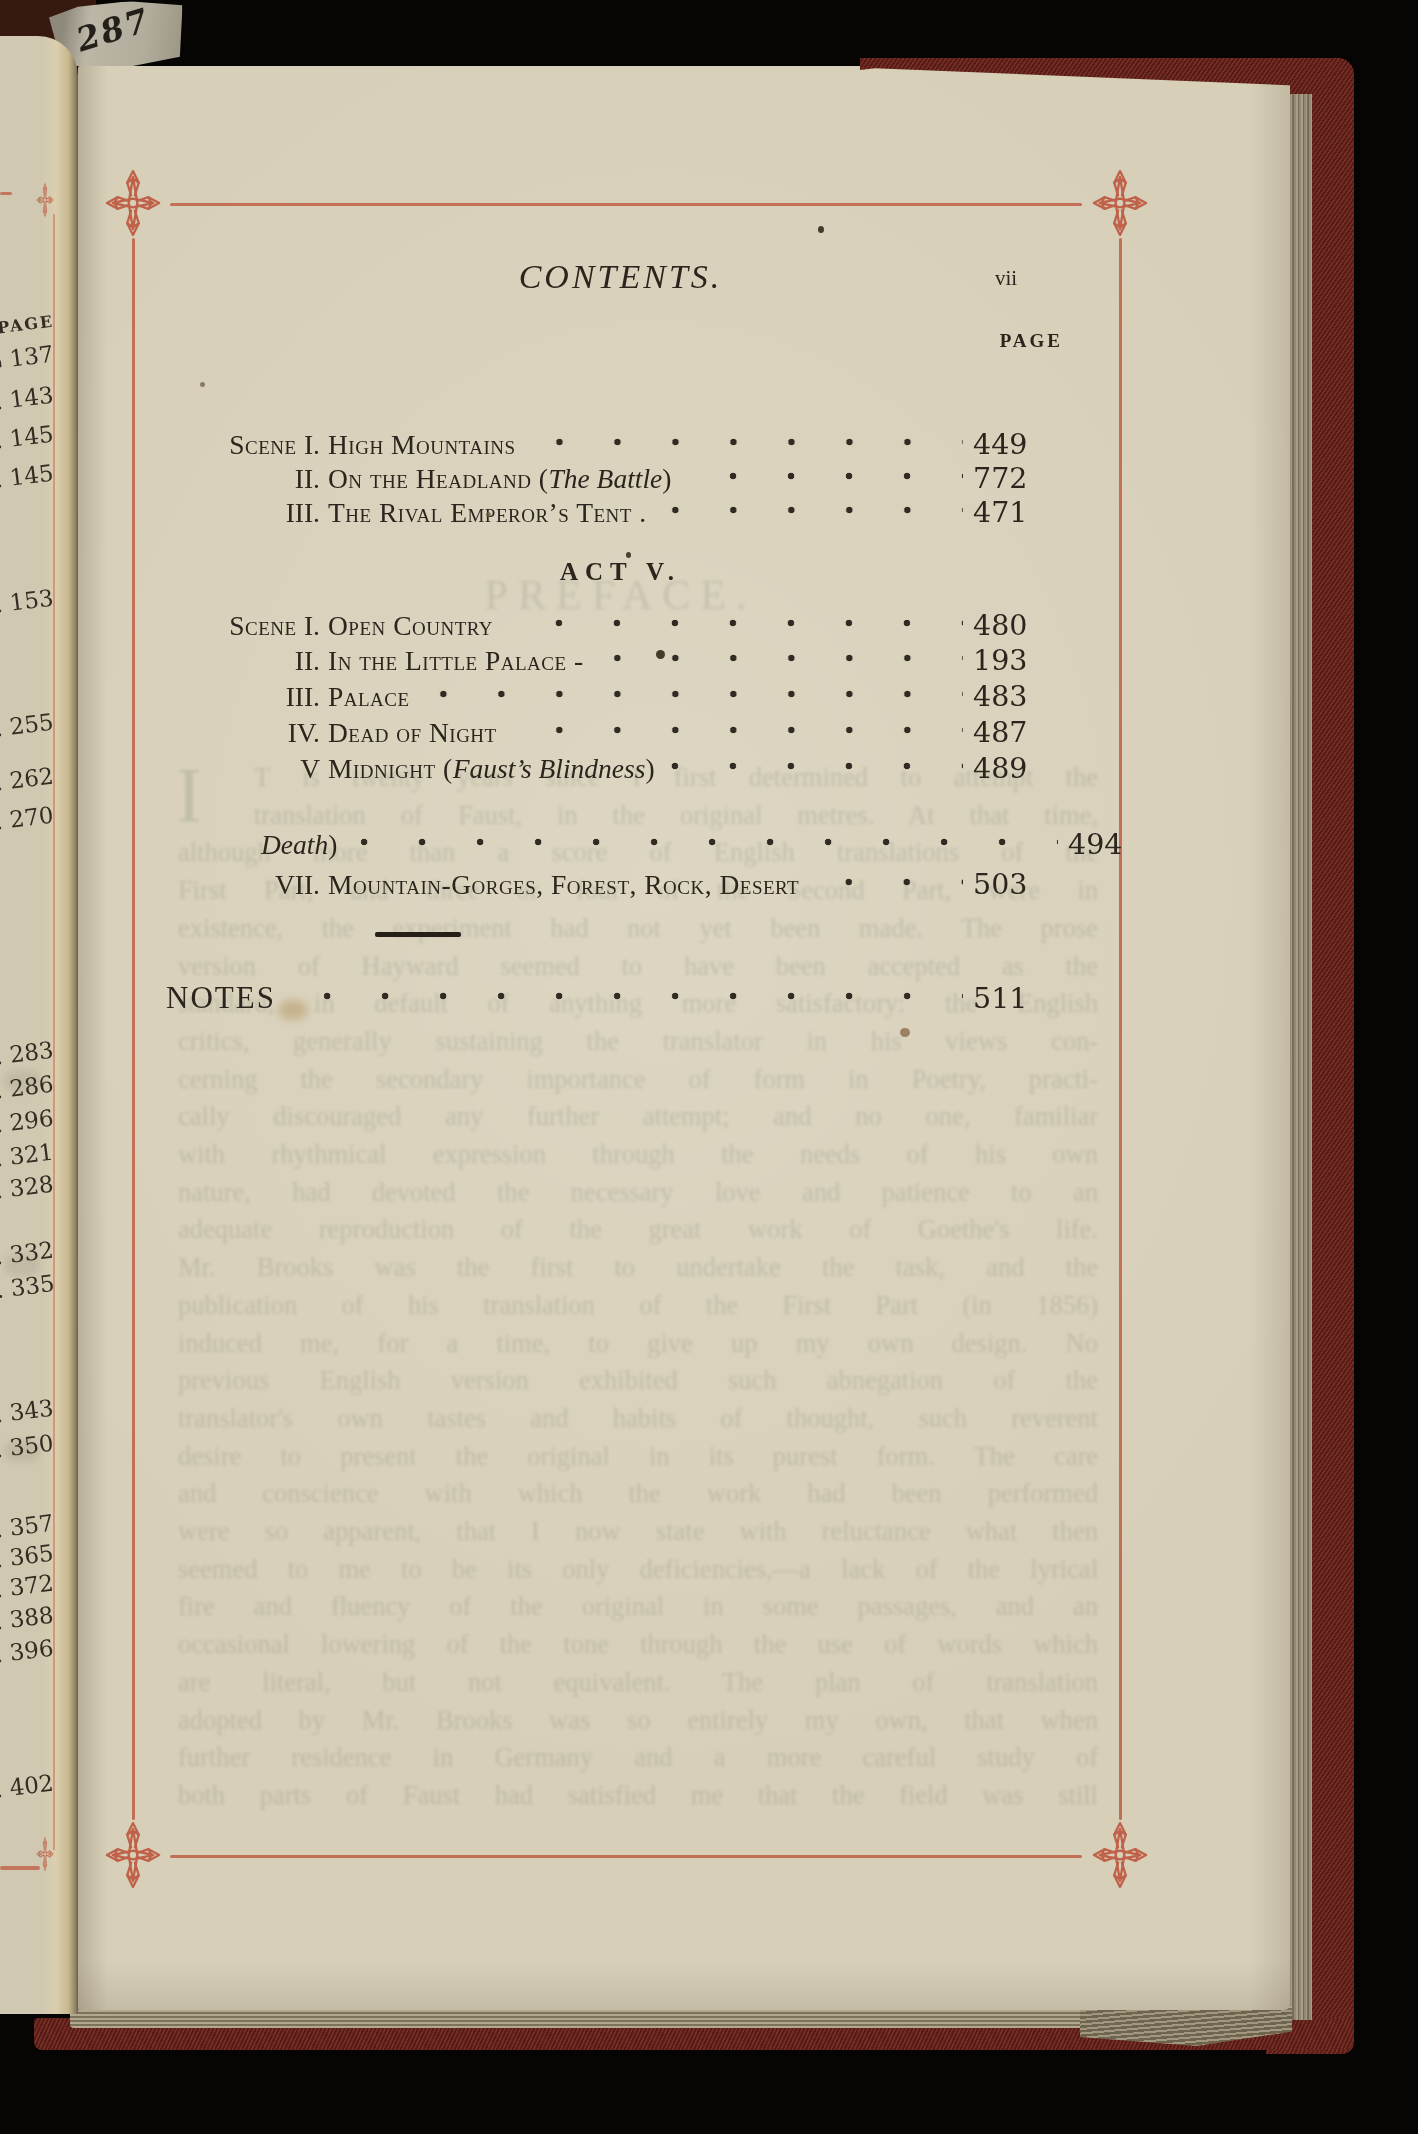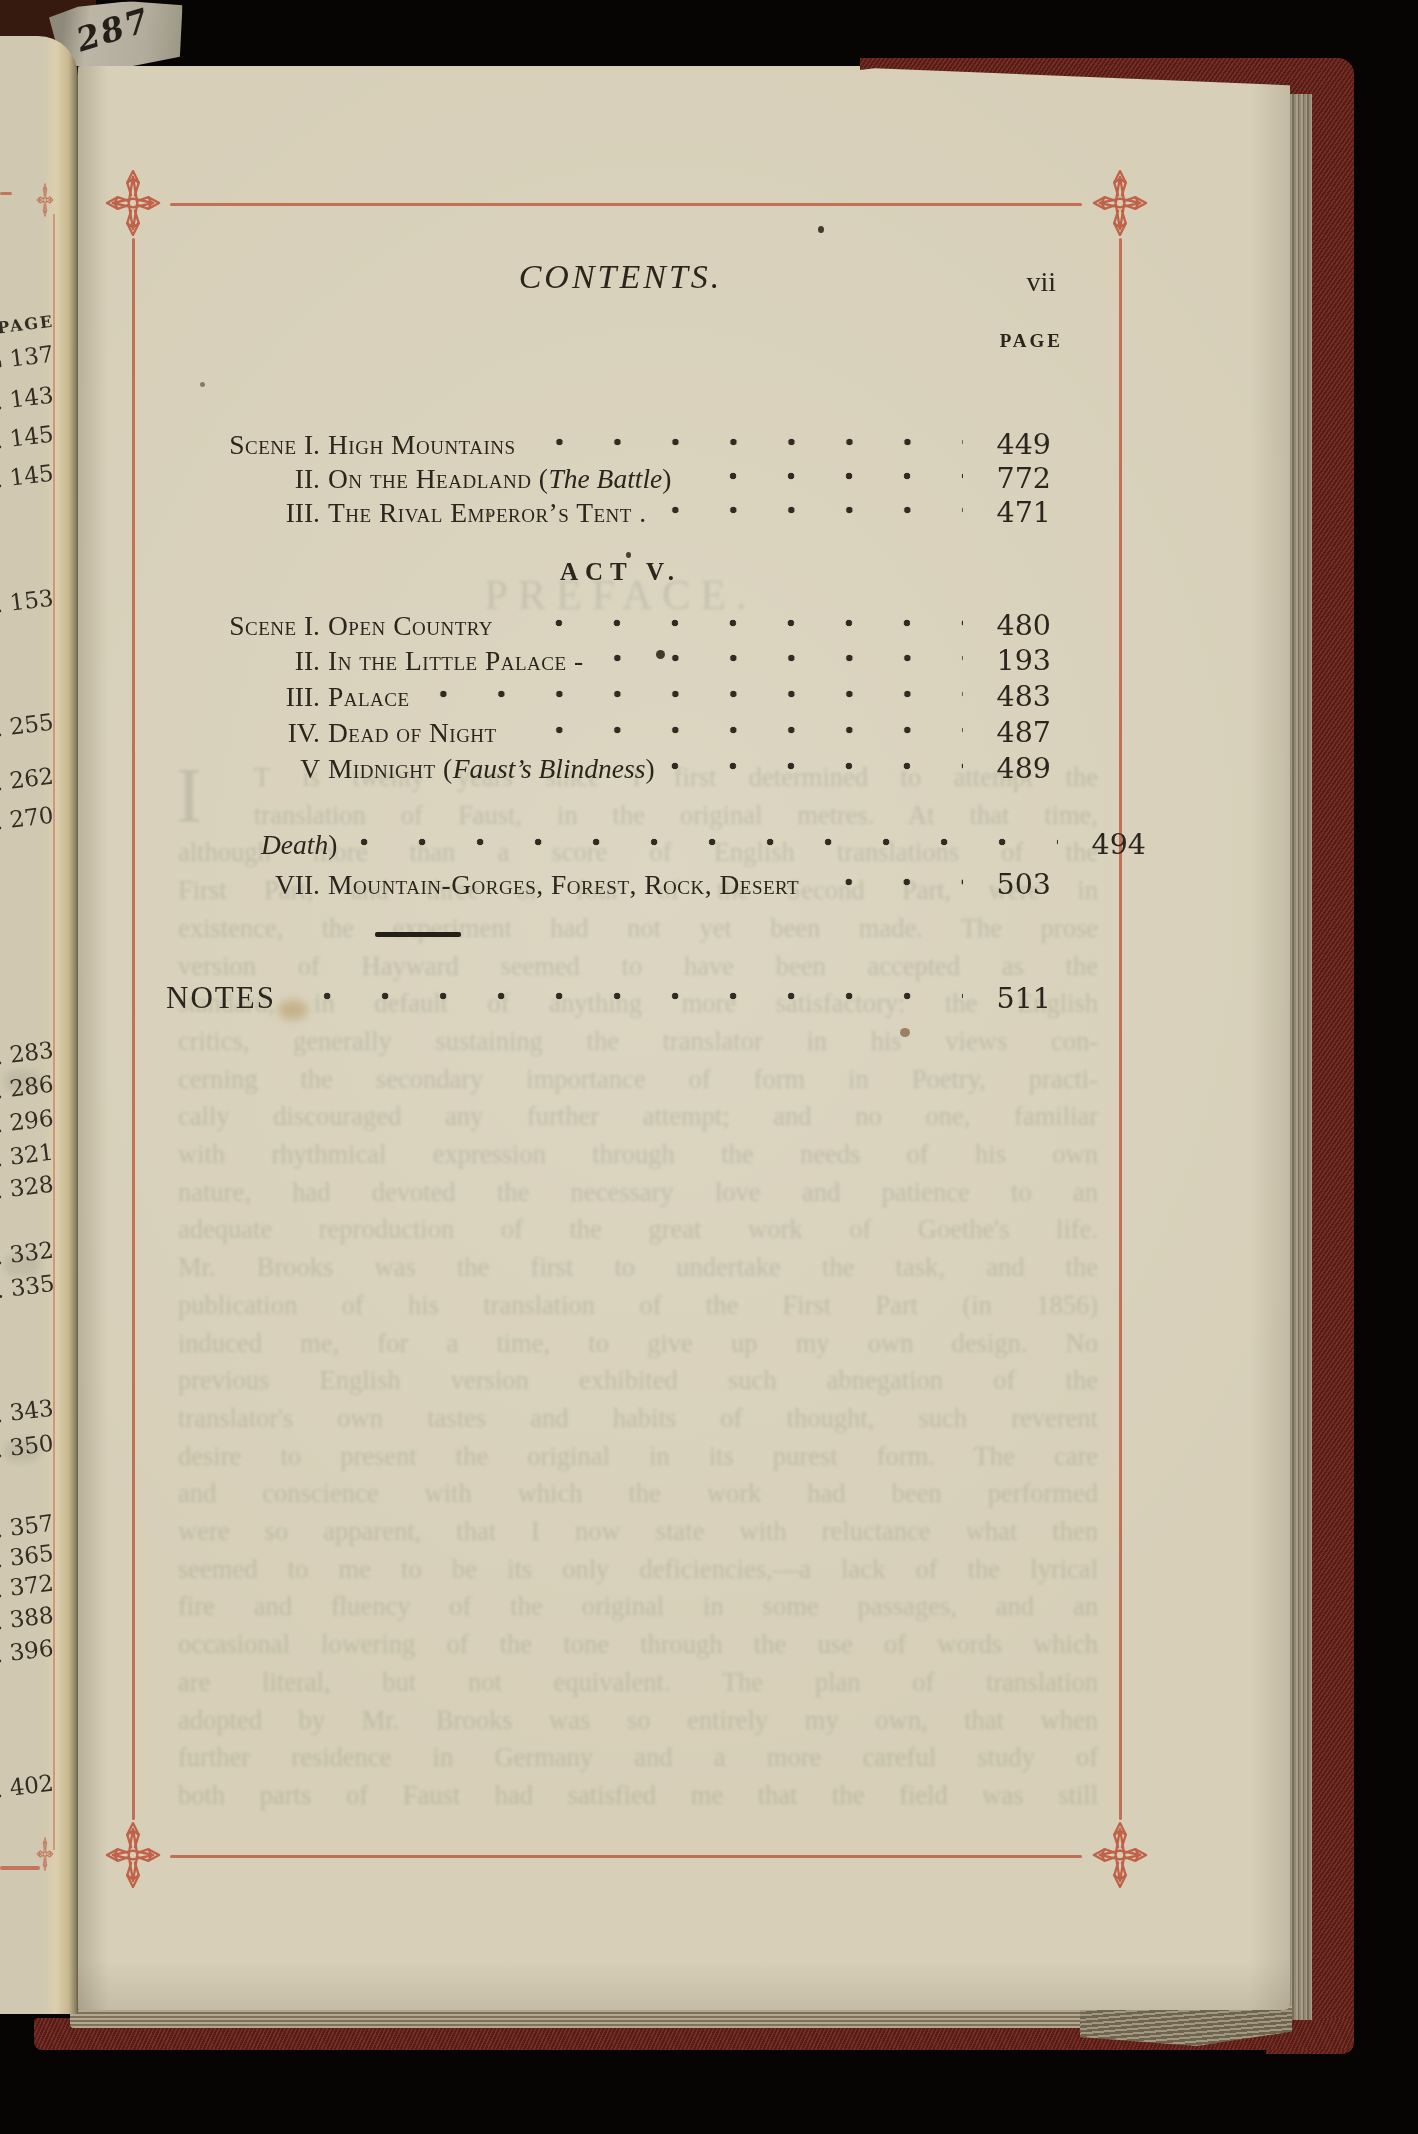--- a/index.html
+++ b/index.html
@@ -93,34 +93,34 @@
   #rb-top{left:92px;top:137px;width:912px;height:3px;}
   #rb-bottom{left:92px;top:1789px;width:912px;height:3px;}
   #rb-left{left:54px;top:172px;width:3px;height:1582px;}
   #rb-right{left:1041px;top:172px;width:3px;height:1582px;}
   .cross{position:absolute;width:58px;height:72px;}
 
   
   .sc{font-variant:small-caps;}
   #contents-title{left:100px;top:192px;width:885px;text-align:center;
     font-style:italic;font-size:34px;letter-spacing:3px;color:#2b251d;}
-  #folio{left:878px;top:200px;width:100px;text-align:right;font-size:28px;color:#2b251d;}
+  #folio{left:878px;top:200px;width:100px;text-align:center;font-size:21px;color:#2b251d;}
   #page-col-label{left:845px;top:264px;width:140px;text-align:right;
     font-size:19px;font-weight:bold;letter-spacing:3px;color:#2b251d;}
   .act-head{left:100px;width:885px;text-align:center;font-size:25px;
     letter-spacing:7px;color:#2b251d;font-weight:bold;}
   .toc-row{left:88px;width:885px;display:flex;align-items:baseline;color:#2b251d;}
   .toc-row .num{flex:0 0 154px;text-align:right;font-size:27.5px;white-space:pre;}
   .toc-row .num .pfx{letter-spacing:.5px;}
   .toc-row .ttl{flex:0 0 auto;margin-left:8px;font-size:27.5px;letter-spacing:.5px;white-space:nowrap;}
   .toc-row .ttl i{font-variant:normal;font-style:italic;letter-spacing:0;}
   .toc-row .lead{flex:1 1 auto;height:30px;margin:0 10px 0 14px;min-width:24px;
     background-image:radial-gradient(circle at 4px 4px, rgba(40,34,26,.95) 3px, rgba(0,0,0,0) 3.6px);
     background-size:58px 9px;background-repeat:repeat-x;background-position:right 2px bottom 7px;}
-  .toc-row .pg{flex:0 0 78px;text-align:right;font-size:28.5px;font-family:"DejaVu Serif",serif;}
+  .toc-row .pg{flex:0 0 78px;font-size:28.5px;font-family:"DejaVu Serif",serif;}
   .wrap2{padding-left:95px;}
   #notes-rule{left:297px;top:866px;width:86px;height:4.5px;background:#241f17;border-radius:2px;}
   #notes-row .ttl{font-variant:normal;font-size:31px;letter-spacing:2px;margin-left:0;}
 
   
   .ghost{position:absolute;color:#76816c;opacity:.30;filter:blur(1.7px);
     font-family:"Liberation Serif",serif;pointer-events:none;}
   #ghost-title{left:100px;top:505px;width:885px;text-align:center;
     font-size:42px;letter-spacing:10px;opacity:.20;}
   #ghost-dropcap{left:98px;top:684px;font-size:78px;opacity:.24;}

